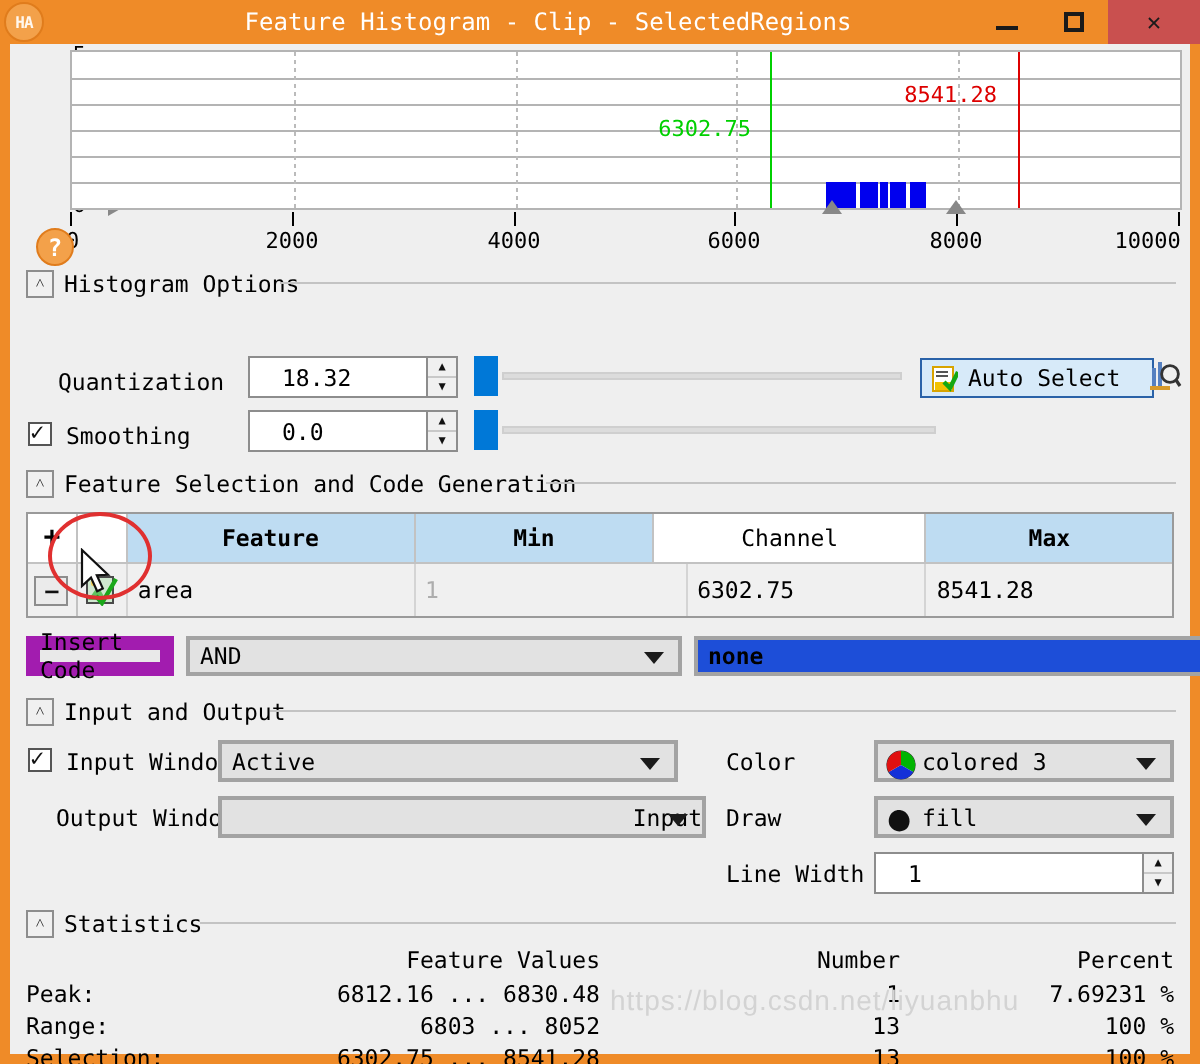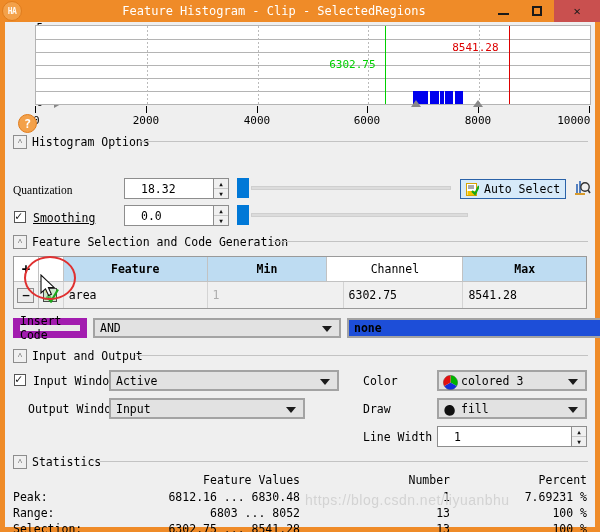--- a/index.html
+++ b/index.html
@@ -302,52 +302,52 @@
 
       <div class="help-icon">?</div>
     </div>
 
     <div class="group-head" style="top:112px">
       <div class="collapse-btn">˄</div>
       <div class="group-title">Histogram Options</div>
     </div>
     <div class="group-rule" style="left:135px; top:119px; width:448px;"></div>
 
-    <div class="lbl" style="left:8px; top:162px;font-family:Liberation Serif, serif;">Quantization</div>
+    <div class="lbl" style="left:24px; top:162px;">Quantization</div>
     <div class="txtbox" style="left:119px; top:156px; width:105px; height:21px;">
       <span>18.32</span>
       <div class="spinner">
         <div class="spin-up">▲</div>
         <div class="spin-dn">▼</div>
       </div>
     </div>
     <div class="slider" style="left:232px; top:156px; width:215px; height:21px;">
       <div class="slider-track" style="width:200px;"></div>
       <div class="slider-thumb"></div>
     </div>
-    <div class="btn" style="left:455px; top:157px; width:106px; height:20px;">
+    <div class="btn" style="left:455px; top:157px; width:117px; height:20px;">
       <svg width="13" height="13" viewBox="0 0 13 13">
         <rect x="0.5" y="0.5" width="10" height="12" fill="#fff" stroke="#d8a400"></rect>
         <rect x="1.5" y="8" width="8" height="4" fill="#f2c200"></rect>
         <line x1="2" y1="3" x2="8" y2="3" stroke="#555" stroke-width="1"></line>
         <line x1="2" y1="5" x2="8" y2="5" stroke="#555" stroke-width="1"></line>
         <path d="M6 8 L9 11 L13 3" fill="none" stroke="#14a814" stroke-width="2.2"></path>
       </svg>
       <span>Auto Select</span>
     </div>
     <svg style="position:absolute; left:570px; top:158px;" width="16" height="18" viewBox="0 0 16 18">
       <rect x="1" y="4" width="2" height="9" fill="#5580c0"></rect>
       <rect x="4" y="1" width="2" height="12" fill="#5580c0"></rect>
       <rect x="0" y="13" width="10" height="2" fill="#d89a2a"></rect>
       <circle cx="10" cy="7" r="4.2" fill="none" stroke="#333" stroke-width="1.4"></circle>
       <line x1="13" y1="10" x2="15" y2="13" stroke="#333" stroke-width="1.6"></line>
     </svg>
 
     <div class="cbox" style="left:9px; top:189px;"></div>
-    <div class="lbl" style="left:28px; top:189px;text-decoration:underline;">Smoothing</div>
+    <div class="lbl" style="left:28px; top:189px;">Smoothing</div>
     <div class="txtbox" style="left:119px; top:183px; width:105px; height:21px;">
       <span>0.0</span>
       <div class="spinner">
         <div class="spin-up">▲</div>
         <div class="spin-dn">▼</div>
       </div>
     </div>
     <div class="slider" style="left:232px; top:183px; width:230px; height:21px;">
       <div class="slider-track" style="width:217px;"></div>
       <div class="slider-thumb"></div>
@@ -408,21 +408,21 @@
     <div class="group-rule" style="left:130px; top:333px; width:453px;"></div>
 
     <div class="cbox" style="left:9px; top:352px;"></div>
     <div class="lbl" style="left:28px; top:352px;">Input Window</div>
     <div class="combo" style="left:104px; top:348px; width:230px; height:21px;">
       <span>Active</span>
       <div class="arrow"></div>
     </div>
 
     <div class="lbl" style="left:23px; top:380px;">Output Window</div>
-    <div class="combo" style="left:104px; top:376px; width:196px; height:21px;">
+    <div class="combo" style="left:104px; top:376px; width:244px; height:21px;justify-content:flex-end;">
       <span>Input</span>
       <div class="arrow"></div>
     </div>
 
     <div class="lbl" style="left:358px; top:352px;">Color</div>
     <div class="combo" style="left:432px; top:348px; width:150px; height:21px; padding-left:22px;">
       <svg style="position:absolute; left:4px; top:3px;" width="15" height="15" viewBox="0 0 15 15">
         <circle cx="7.5" cy="7.5" r="7" fill="#fff" stroke="#333" stroke-width="0.6"></circle>
         <path d="M7.5 7.5 L7.5 0.5 A7 7 0 0 1 13.6 11 Z" fill="#00b400"></path>
         <path d="M7.5 7.5 L13.6 11 A7 7 0 0 1 1.4 11 Z" fill="#1430d8"></path>

